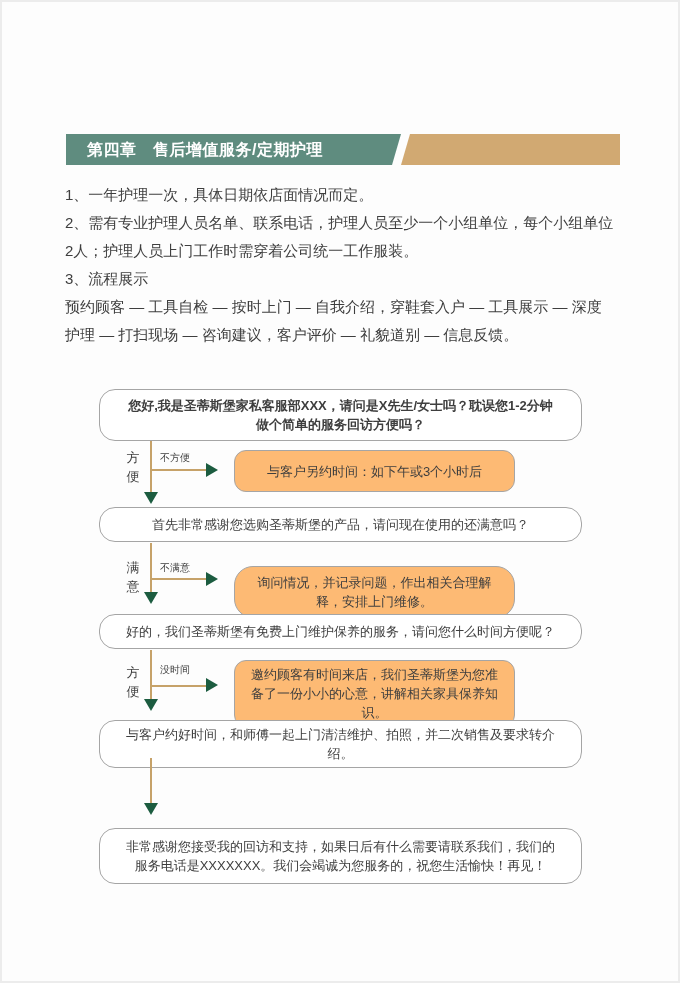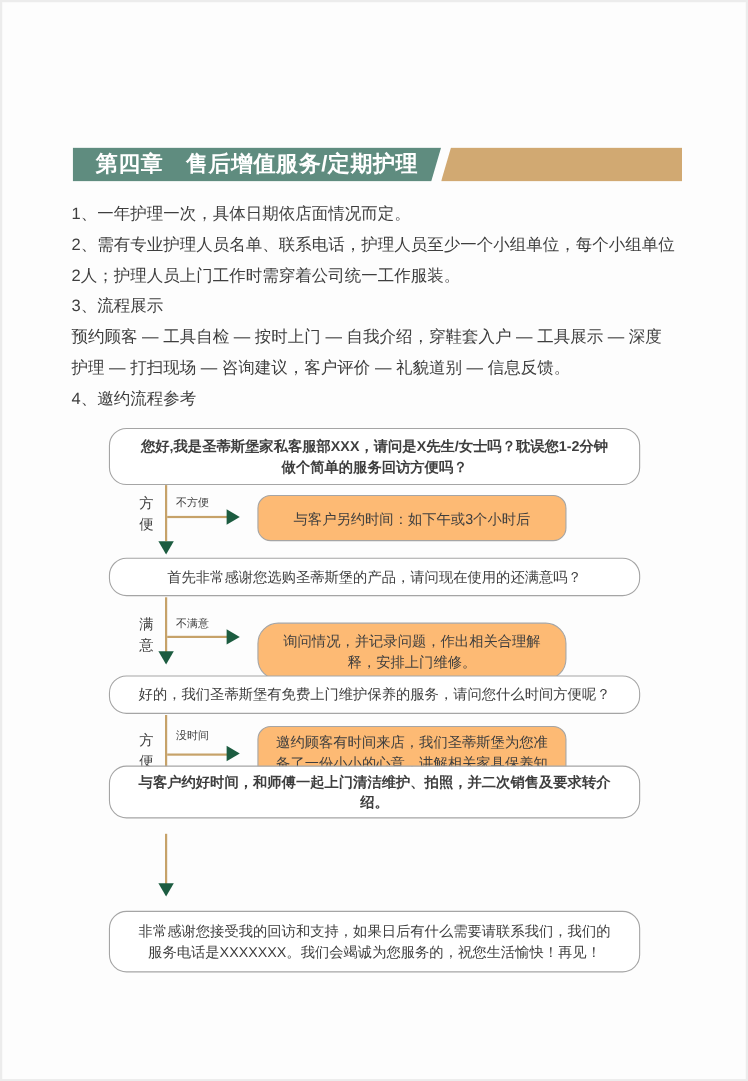--- a/index.html
+++ b/index.html
@@ -3,21 +3,21 @@
 <meta charset="utf-8">
 <style>
   * { margin:0; padding:0; box-sizing:border-box; }
   html,body { background:#ffffff; }
   body { width:680px; height:983px; font-family:"Liberation Sans", sans-serif; }
   .page { position:relative; width:680px; height:983px; background:#fdfdfd; border:2px solid #ececec; overflow:hidden; }
 
   
   .banner-green { position:absolute; left:64px; top:132px; width:335px; height:31px; background:#5f8c7f;
     clip-path:polygon(0 0, 100% 0, calc(100% - 9px) 100%, 0 100%);
-    color:#ffffff; font-weight:bold; font-size:20px; line-height:31px; padding-left:21px; letter-spacing:.5px; }
+    color:#ffffff; font-weight:bold; font-size:16px; line-height:31px; padding-left:21px; letter-spacing:.5px; }
   .banner-tan { position:absolute; left:399px; top:132px; width:219px; height:31px; background:#d1a972;
     clip-path:polygon(9px 0, 100% 0, 100% 100%, 0 100%); }
 
   
   .content { position:absolute; left:63px; top:179px; width:551px; font-size:15px; line-height:28px; color:#3e3e3e; }
   .content p { margin:0; }
 
   
   .fbox { position:absolute; left:97px; width:483px; background:#ffffff; border:1px solid #a5a5a5; border-radius:16px;
     display:flex; align-items:center; justify-content:center; text-align:center;
@@ -45,21 +45,20 @@
   <div class="banner-green">
     <span>第四章　售后增值服务/定期护理</span>
   </div>
   <div class="banner-tan"></div>
 
   <div class="content">
     <p>1、一年护理一次，具体日期依店面情况而定。</p>
     <p>2、需有专业护理人员名单、联系电话，护理人员至少一个小组单位，每个小组单位2人；护理人员上门工作时需穿着公司统一工作服装。</p>
     <p>3、流程展示</p>
     <p>预约顾客 — 工具自检 — 按时上门 — 自我介绍，穿鞋套入户 — 工具展示 — 深度护理 — 打扫现场 — 咨询建议，客户评价 — 礼貌道别 — 信息反馈。</p>
-    <p>4、邀约流程参考</p>
   </div>
 
   <div class="fbox" style="top:387px; min-height:52px;font-weight:bold;">您好,我是圣蒂斯堡家私客服部XXX，请问是X先生/女士吗？耽误您1-2分钟做个简单的服务回访方便吗？</div>
 
   <div class="vline" style="top:439px; height:51px;"></div>
   <div class="ah-d" style="top:490px;"></div>
   <div class="vlabel" style="top:446px;">方便</div>
   <div class="hlabel" style="top:448px;">不方便</div>
   <div class="hline" style="top:467px;"></div>
   <div class="ah-r" style="top:461px;"></div>
@@ -68,30 +67,30 @@
   <div class="fbox" style="top:505px; min-height:35px;">首先非常感谢您选购圣蒂斯堡的产品，请问现在使用的还满意吗？</div>
 
   <div class="vline" style="top:541px; height:50px;"></div>
   <div class="ah-d" style="top:590px;"></div>
   <div class="vlabel" style="top:556px;">满意</div>
   <div class="hlabel" style="top:558px;">不满意</div>
   <div class="hline" style="top:576px;"></div>
   <div class="ah-r" style="top:570px;"></div>
   <div class="sbox" style="top:564px; min-height:52px;border-radius:19px;">询问情况，并记录问题，作出相关合理解释，安排上门维修。</div>
 
-  <div class="fbox" style="top:612px; min-height:35px;font-family:Liberation Mono, monospace;">好的，我们圣蒂斯堡有免费上门维护保养的服务，请问您什么时间方便呢？</div>
+  <div class="fbox" style="top:612px; min-height:35px;">好的，我们圣蒂斯堡有免费上门维护保养的服务，请问您什么时间方便呢？</div>
 
   <div class="vline" style="top:648px; height:50px;"></div>
   <div class="ah-d" style="top:697px;"></div>
   <div class="vlabel" style="top:661px;">方便</div>
   <div class="hlabel" style="top:660px;">没时间</div>
   <div class="hline" style="top:683px;"></div>
   <div class="ah-r" style="top:676px;"></div>
   <div class="sbox" style="top:658px; min-height:52px;">邀约顾客有时间来店，我们圣蒂斯堡为您准备了一份小小的心意，讲解相关家具保养知识。</div>
 
-  <div class="fbox" style="top:694px; min-height:34px;font-weight:bold;">与客户约好时间，和师傅一起上门清洁维护、拍照，并二次销售及要求转介绍。</div>
+  <div class="fbox" style="top:718px; min-height:34px;">与客户约好时间，和师傅一起上门清洁维护、拍照，并二次销售及要求转介绍。</div>
 
   <div class="vline" style="top:756px; height:46px;"></div>
   <div class="ah-d" style="top:801px;"></div>
 
   <div class="fbox" style="top:826px; min-height:56px;">非常感谢您接受我的回访和支持，如果日后有什么需要请联系我们，我们的服务电话是XXXXXXX。我们会竭诚为您服务的，祝您生活愉快！再见！</div>
 
 </div>
 
 </body></html>

